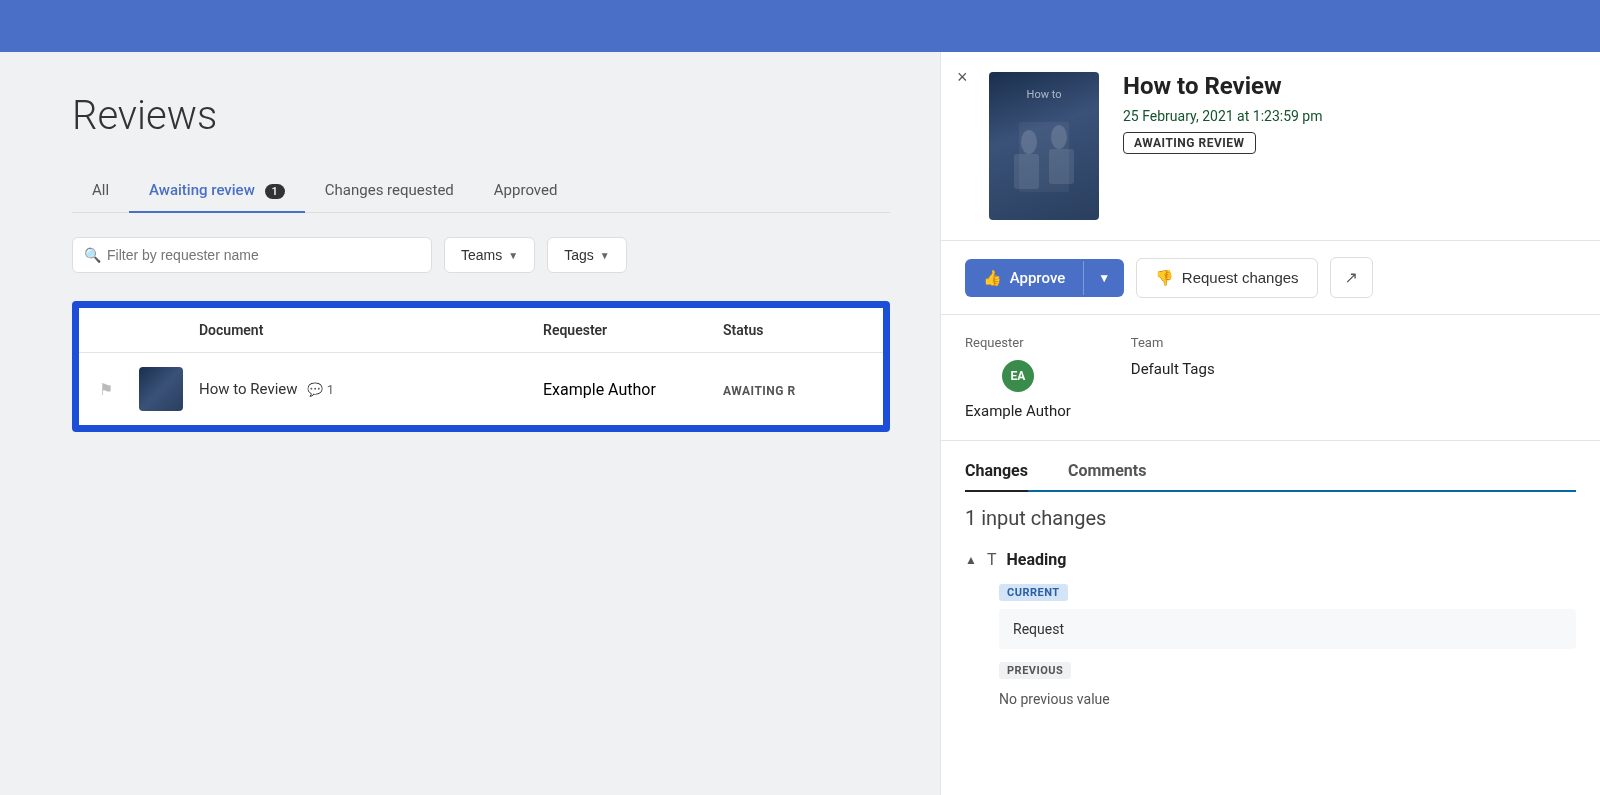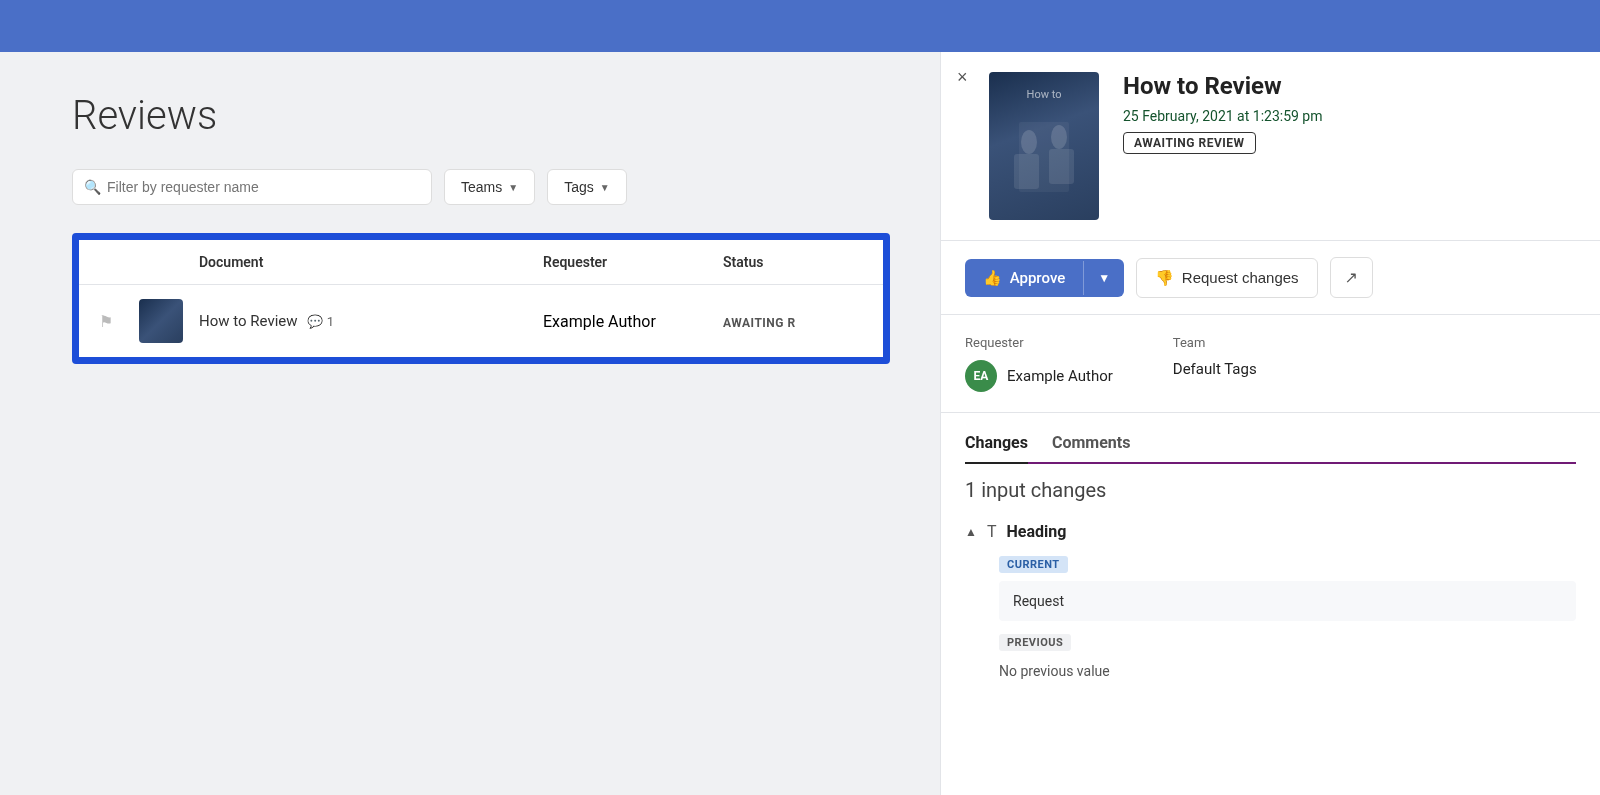--- a/index.html
+++ b/index.html
@@ -341,20 +341,21 @@
 
     .meta-label {
       font-size: 13px;
       color: #666;
     }
 
     .meta-value-row {
       display: flex;
       align-items: center;
       gap: 10px;
+      flex-direction: column;
     }
 
     .avatar {
       width: 32px;
       height: 32px;
       border-radius: 50%;
       background: #3a8c4a;
       display: flex;
       align-items: center;
       justify-content: center;
@@ -368,22 +369,22 @@
       font-size: 15px;
       color: #222;
     }
 
     .changes-section {
       padding: 20px 24px;
     }
 
     .changes-tabs {
       display: flex;
-      gap: 24px;
-      border-bottom: 2px solid #701a75;
+      gap: 40px;
+      border-bottom: 2px solid #0369a1;
       margin-bottom: 14px;
     }
 
     .changes-tab {
       font-size: 16px;
       font-weight: 700;
       color: #555;
       padding-bottom: 10px;
       border-bottom: 2px solid transparent;
       margin-bottom: -2px;
@@ -471,20 +472,35 @@
 </head>
 <body>
 
 <div class="top-bar"></div>
 
 <div class="main-layout">
 
   <div class="left-panel">
     <h1 class="page-title">Reviews</h1>
 
+    <div class="tabs-bar">
+      <div class="tab">
+        <span>All</span>
+      </div>
+      <div class="tab active">
+        <span>Awaiting review</span>
+        <span class="badge">1</span>
+      </div>
+      <div class="tab">
+        <span>Changes requested</span>
+      </div>
+      <div class="tab">
+        <span>Approved</span>
+      </div>
+    </div>
 
     <div class="filters-row">
       <div class="search-input-wrap">
         <span class="search-icon-inner">🔍</span>
         <input class="search-input" type="text" placeholder="Filter by requester name" style="">
       </div>
       <button class="dropdown-btn">
         <span>Teams</span>
         <span class="chevron">▼</span>
       </button>

